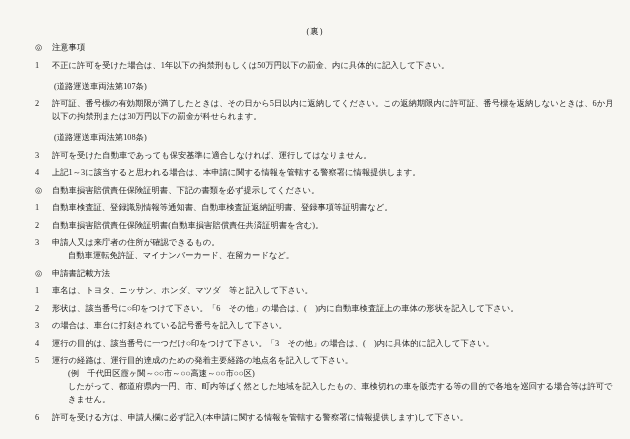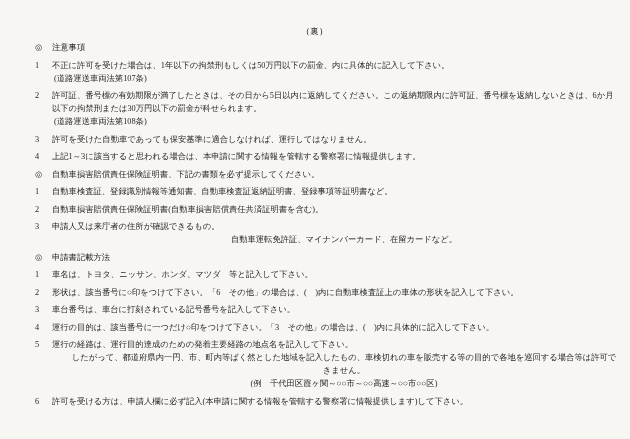--- a/index.html
+++ b/index.html
@@ -16,22 +16,22 @@
   .sheet { padding: 25px 10px 0 35px; }
   .title {
     text-align: center;
     margin: 0 0 3px -25px;
     letter-spacing: 1px;
   }
   .row { display: flex; margin-bottom: 4.5px; }
   .marker { flex: 0 0 17px; width: 17px; }
   .text { flex: 1; min-width: 0; }
   p { margin: 0; }
-  .note { padding-left: 2px; }
-  .sub { padding-left: 16px; text-align: center; }
+  .note { padding-left: 2px; margin-top: 8px; }
+  .sub { padding-left: 16px; }
 </style>
 </head>
 <body>
 
 <div class="sheet">
 
   <div class="title">(裏)</div>
 
   <div class="row">
     <span class="marker">◎</span>
@@ -116,37 +116,37 @@
   <div class="row">
     <span class="marker">2</span>
     <div class="text">
         <p>形状は、該当番号に○印をつけて下さい。「6　その他」の場合は、(　)内に自動車検査証上の車体の形状を記入して下さい。</p>
       </div>
   </div>
 
   <div class="row">
     <span class="marker">3</span>
     <div class="text">
-        <p>車台番号は、車台に打刻されている記号番号を記入して下さい。</p>
+        <p>の場合は、車台に打刻されている記号番号を記入して下さい。</p>
       </div>
   </div>
 
   <div class="row">
     <span class="marker">4</span>
     <div class="text">
         <p>運行の目的は、該当番号に一つだけ○印をつけて下さい。「3　その他」の場合は、(　)内に具体的に記入して下さい。</p>
       </div>
   </div>
 
   <div class="row">
     <span class="marker">5</span>
     <div class="text">
       <p>運行の経路は、運行目的達成のための発着主要経路の地点名を記入して下さい。</p>
+      <p class="sub">(例　千代田区霞ヶ関～○○市～○○高速～○○市○○区)</p>
       <p class="sub">したがって、都道府県内一円、市、町内等ばく然とした地域を記入したもの、車検切れの車を販売する等の目的で各地を巡回する場合等は許可できません。</p>
-      <p class="sub">(例　千代田区霞ヶ関～○○市～○○高速～○○市○○区)</p>
     </div>
   </div>
 
   <div class="row">
     <span class="marker">6</span>
     <div class="text">
         <p>許可を受ける方は、申請人欄に必ず記入(本申請に関する情報を管轄する警察署に情報提供します)して下さい。</p>
       </div>
   </div>
 

